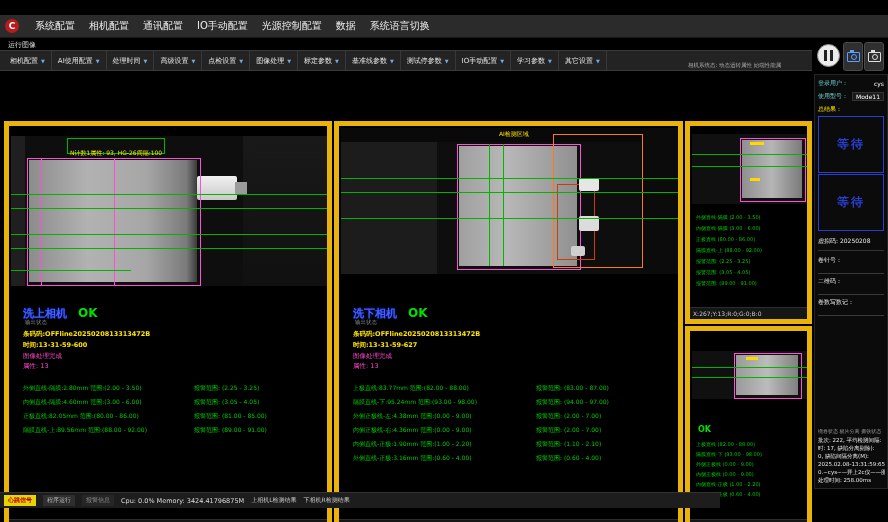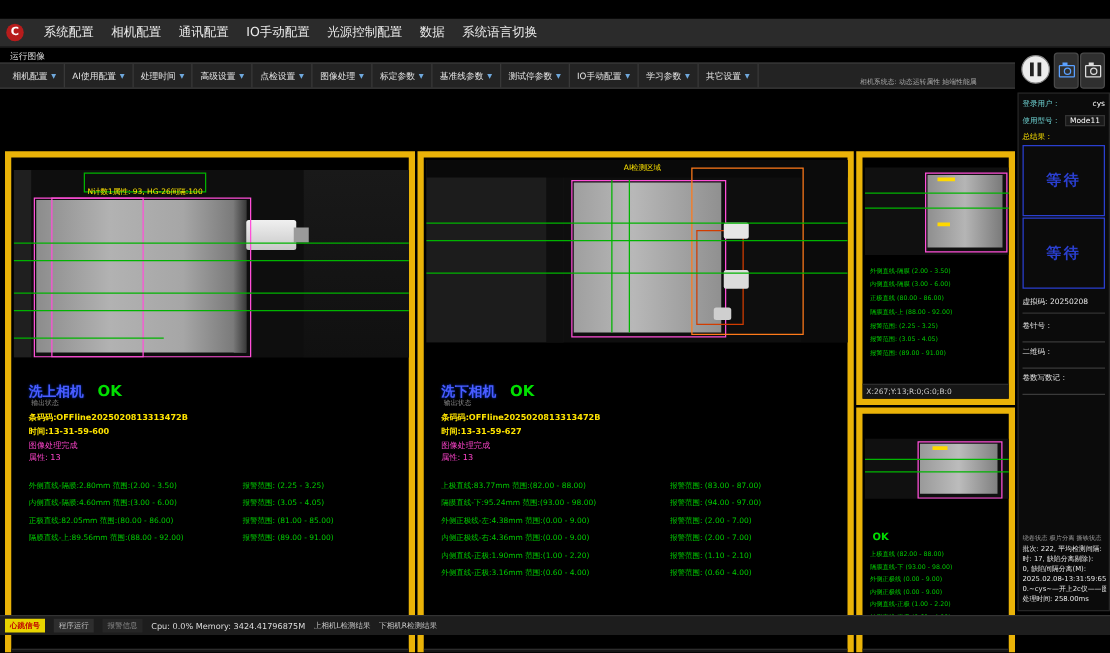--- a/index.html
+++ b/index.html
@@ -128,21 +128,21 @@
             padding:19px 0;margin:1px 0;letter-spacing:2px;}
   .p-vcode{font-size:6px;color:#e8e8e8;margin:6px 0 4px;white-space:nowrap;}
   .p-sep{height:1px;background:#333;margin:3px 0 5px;}
   .p-field{font-size:6px;color:#e0e0e0;margin-bottom:3px;}
   .p-underline{height:7px;border-bottom:1px solid #3a3a3a;margin-top:1px;}
   .p-info{position:absolute;left:3px;right:2px;bottom:4px;}
   .p-info-h{font-size:5px;color:#9a9a9a;margin-bottom:2px;white-space:nowrap;overflow:hidden;}
   .p-info-line{font-size:5.5px;color:#e8e8e8;line-height:8px;white-space:nowrap;overflow:hidden;}
 
   
-  .statusbar{position:absolute;left:0;top:492px;width:888px;height:16px;background:#1d1d1d;
+  .statusbar{position:absolute;left:0;top:492px;width:720px;height:16px;background:#1d1d1d;
              border-top:1px solid #333;display:flex;align-items:center;gap:7px;padding:0 4px;box-sizing:border-box;}
   .badge-heart{background:#e8d400;color:#c00000;font-size:6px;font-weight:bold;padding:1px 4px;}
   .chip{background:#2e2e2e;color:#bbb;font-size:6px;padding:1px 4px;}
   .chip.dark{background:#262626;color:#8a8a8a;}
   .cpu{font-size:6.5px;color:#ddd;white-space:nowrap;}
   .camres{font-size:6px;color:#c8c8c8;white-space:nowrap;}
 </style>
 </head>
 <body>
 

